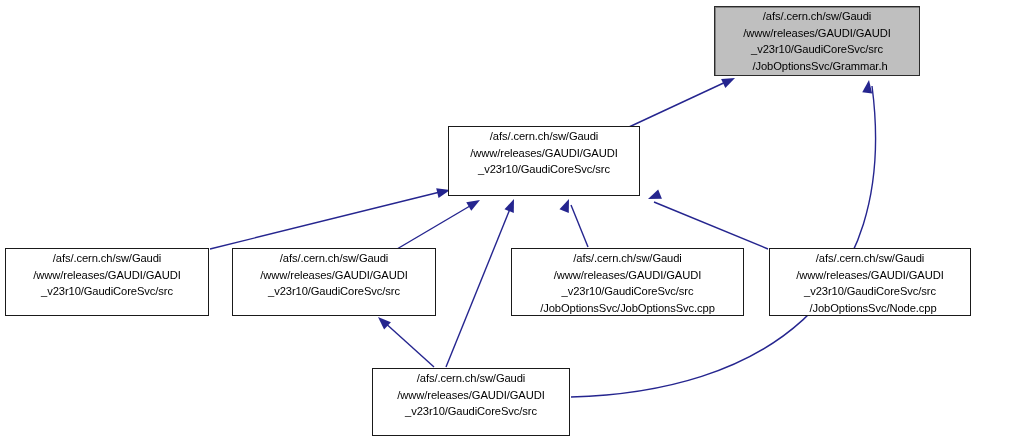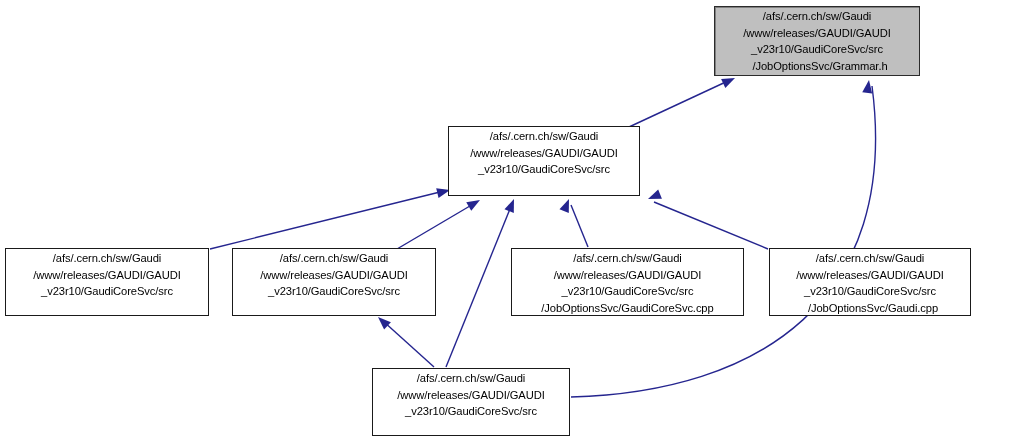--- a/index.html
+++ b/index.html
@@ -68,17 +68,17 @@
       <path d="M768,249 L654,202" fill="none" stroke="#25258f" stroke-width="1.4"></path>
       <polygon points="0,0 -13,-5 -13,5" fill="#25258f" transform="translate(648,199) rotate(158)"></polygon>
       <path d="M434,367 L383,321" fill="none" stroke="#25258f" stroke-width="1.4"></path>
       <polygon points="0,0 -13,-5 -13,5" fill="#25258f" transform="translate(378,317) rotate(-137)"></polygon>
     </svg>
   <div id="node-layer">
       <div class="node filled" style="left: 714px; top: 6px; width: 206px; height: 70px;"><span class="line">/afs/.cern.ch/sw/Gaudi</span><span class="line">/www/releases/GAUDI/GAUDI</span><span class="line">_v23r10/GaudiCoreSvc/src</span><span class="line">  /JobOptionsSvc/Grammar.h</span></div>
       <div class="node" style="left: 448px; top: 126px; width: 192px; height: 70px;"><span class="line">/afs/.cern.ch/sw/Gaudi</span><span class="line">/www/releases/GAUDI/GAUDI</span><span class="line">_v23r10/GaudiCoreSvc/src</span></div>
       <div class="node" style="left: 5px; top: 248px; width: 204px; height: 68px;"><span class="line">/afs/.cern.ch/sw/Gaudi</span><span class="line">/www/releases/GAUDI/GAUDI</span><span class="line">_v23r10/GaudiCoreSvc/src</span></div>
       <div class="node" style="left: 232px; top: 248px; width: 204px; height: 68px;"><span class="line">/afs/.cern.ch/sw/Gaudi</span><span class="line">/www/releases/GAUDI/GAUDI</span><span class="line">_v23r10/GaudiCoreSvc/src</span></div>
-      <div class="node" style="left: 511px; top: 248px; width: 233px; height: 68px;"><span class="line">/afs/.cern.ch/sw/Gaudi</span><span class="line">/www/releases/GAUDI/GAUDI</span><span class="line">_v23r10/GaudiCoreSvc/src</span><span class="line">/JobOptionsSvc/GaudiCoreSvc.cpp</span></div>
-      <div class="node" style="left: 769px; top: 248px; width: 202px; height: 68px;"><span class="line">/afs/.cern.ch/sw/Gaudi</span><span class="line">/www/releases/GAUDI/GAUDI</span><span class="line">_v23r10/GaudiCoreSvc/src</span><span class="line">  /JobOptionsSvc/Gaudi.cpp</span></div>
+      <div class="node" style="left: 511px; top: 248px; width: 233px; height: 68px;"><span class="line">/afs/.cern.ch/sw/Gaudi</span><span class="line">/www/releases/GAUDI/GAUDI</span><span class="line">_v23r10/GaudiCoreSvc/src</span><span class="line">/JobOptionsSvc/JobOptionsSvc.cpp</span></div>
+      <div class="node" style="left: 769px; top: 248px; width: 202px; height: 68px;"><span class="line">/afs/.cern.ch/sw/Gaudi</span><span class="line">/www/releases/GAUDI/GAUDI</span><span class="line">_v23r10/GaudiCoreSvc/src</span><span class="line">  /JobOptionsSvc/Node.cpp</span></div>
       <div class="node" style="left: 372px; top: 368px; width: 198px; height: 68px;"><span class="line">/afs/.cern.ch/sw/Gaudi</span><span class="line">/www/releases/GAUDI/GAUDI</span><span class="line">_v23r10/GaudiCoreSvc/src</span></div>
     </div>
 </div>
 
 </body></html>

